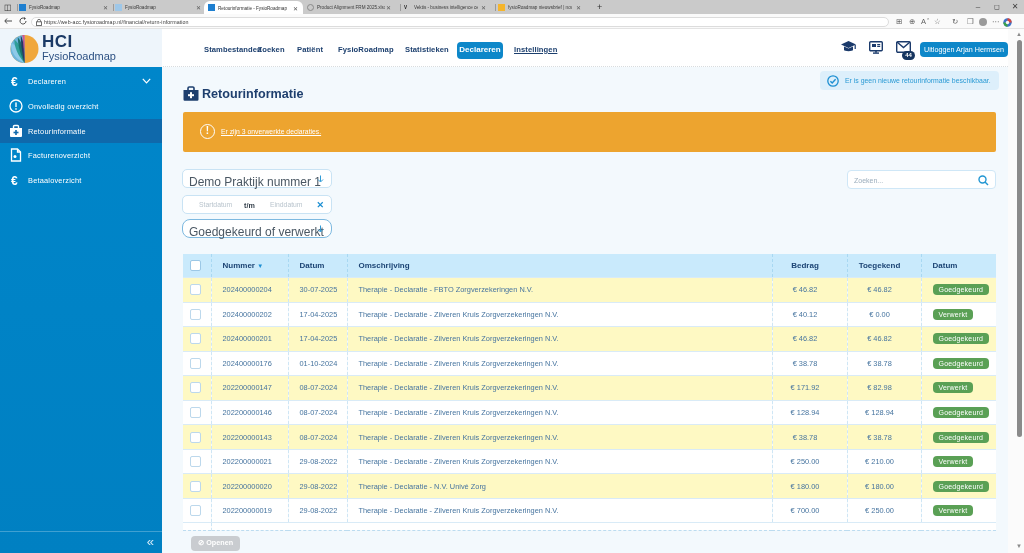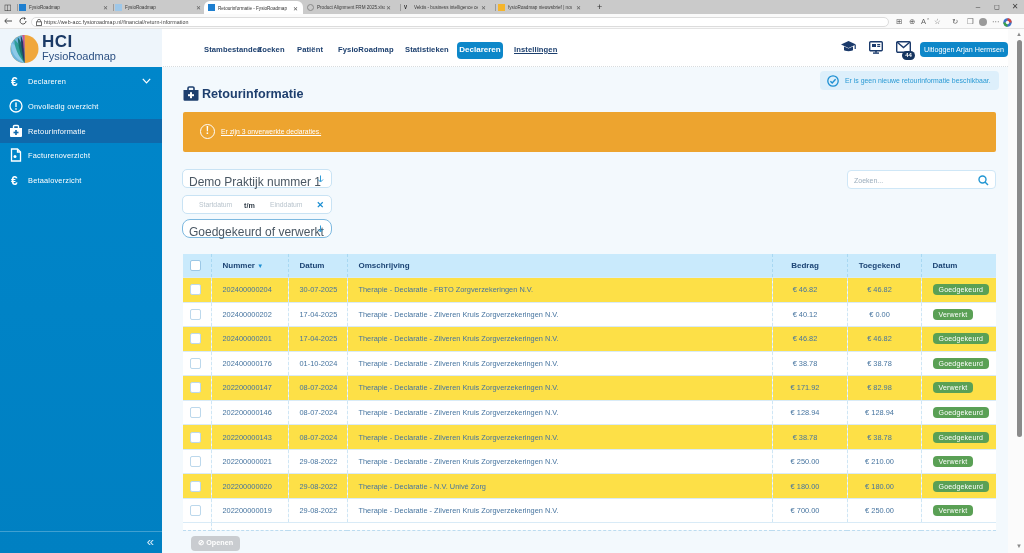--- a/index.html
+++ b/index.html
@@ -51,21 +51,21 @@
 .filter .ftx { position:absolute; left:6px; top:5.5px; font-size:12px; color:#4a5763; }
 .filter .arr { position:absolute; right:7px; top:4px; font-size:9px; color:#2e9ad6; }
 #search { position:absolute; left:685px; top:103px; width:149px; height:19px; background:#fff; border:1px solid #cfe7f7; border-radius:4px; }
 #search .ftx { position:absolute; left:6px; top:5.5px; font-size:7px; color:#9badbc; }
 
 
 #tbl { position:absolute; left:21px; top:187px; width:813px; }
 table { border-collapse:collapse; table-layout:fixed; width:813px; border-bottom:1px dashed #bcdcf0; }
 th { background:#c9eafc; color:#1c4474; font-size:8px; font-weight:bold; text-align:left; height:23.5px; padding:0 0 0 11px; border-right:1px dashed #a8d8f2; }
 td { font-size:7.4px; color:#46749f; height:24.55px; padding:0 0 0 11px; border-top:1px solid #d9ebf7; border-right:1px dashed #cfe6f5; overflow:hidden; white-space:nowrap; }
-tr.odd td { background:#fde047; }
+tr.odd td { background:#fef9c3; }
 tr.even td { background:#ffffff; }
 td.r, th.r { text-align:center; padding:0 9px 0 0; }
 .chip { display:inline-block; background:#5aa055; color:#fff; font-size:7px; border-radius:4px; padding:2px 6px; font-weight:normal; letter-spacing:0.2px; }
 .cb { width:11px; height:11px; background:#fff; border:1px solid #bcd8ec; border-radius:2px; margin-left:7px; }
 #openbtn { position:absolute; left:29px; top:469px; width:49px; height:14.5px; background:#c9ccd0; border-radius:4px; color:#fff; font-size:7.2px; font-weight:bold; text-align:center; line-height:14.5px; }
 
 
 #sbtrack { left:1008px; top:29px; width:16px; height:524px; background:#fbfbfb; }
 #sbthumb { position:absolute; left:8.5px; top:11px; width:5.5px; height:397px; background:#8a8a8a; border-radius:3px; }
 </style>

